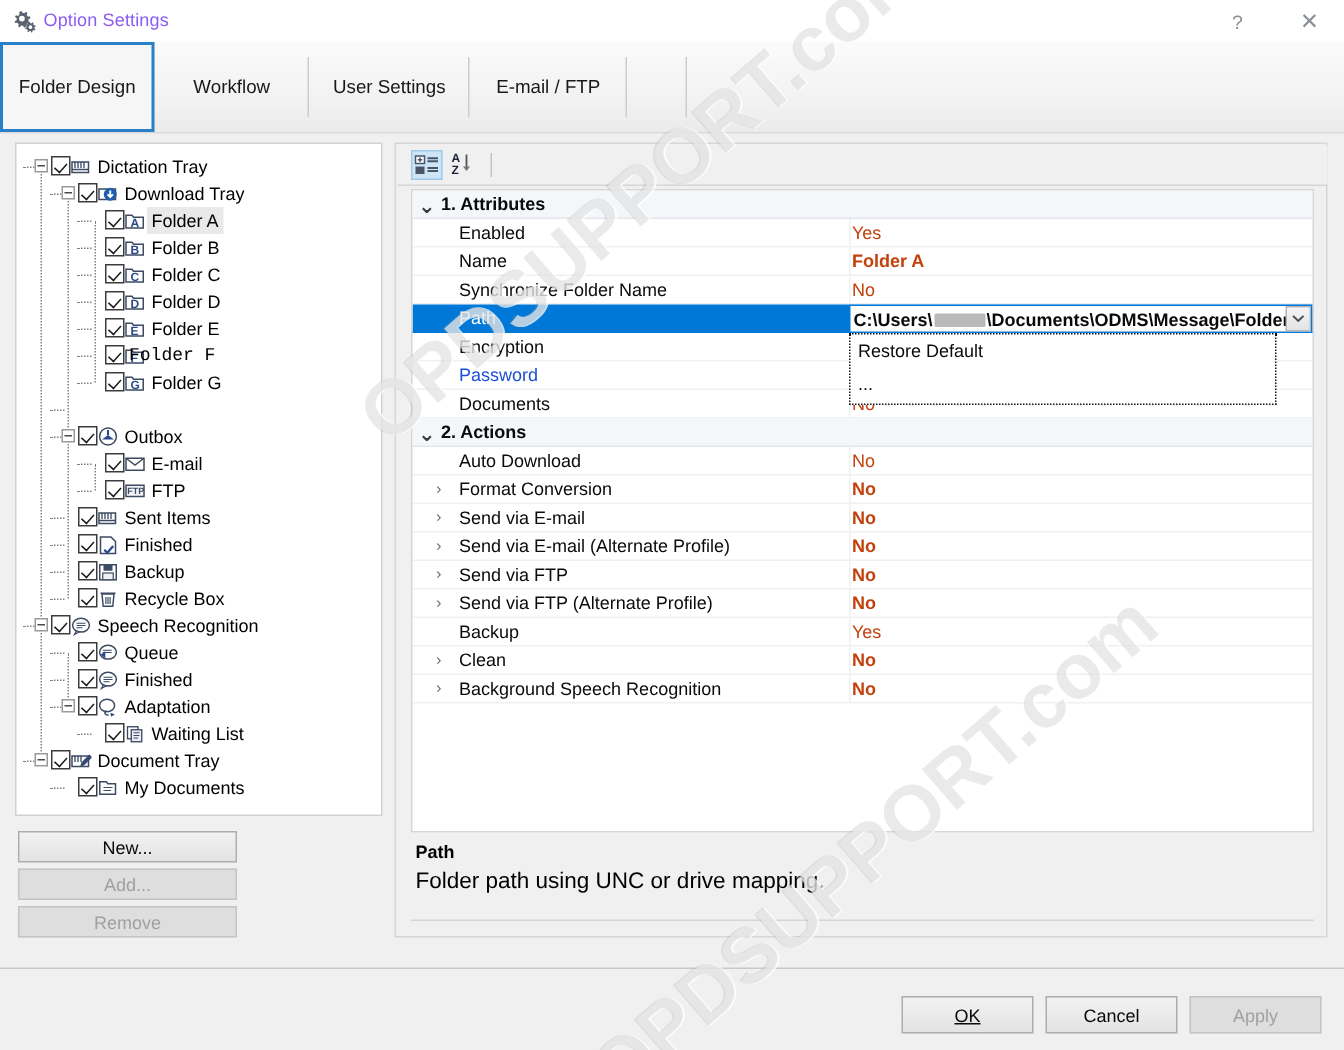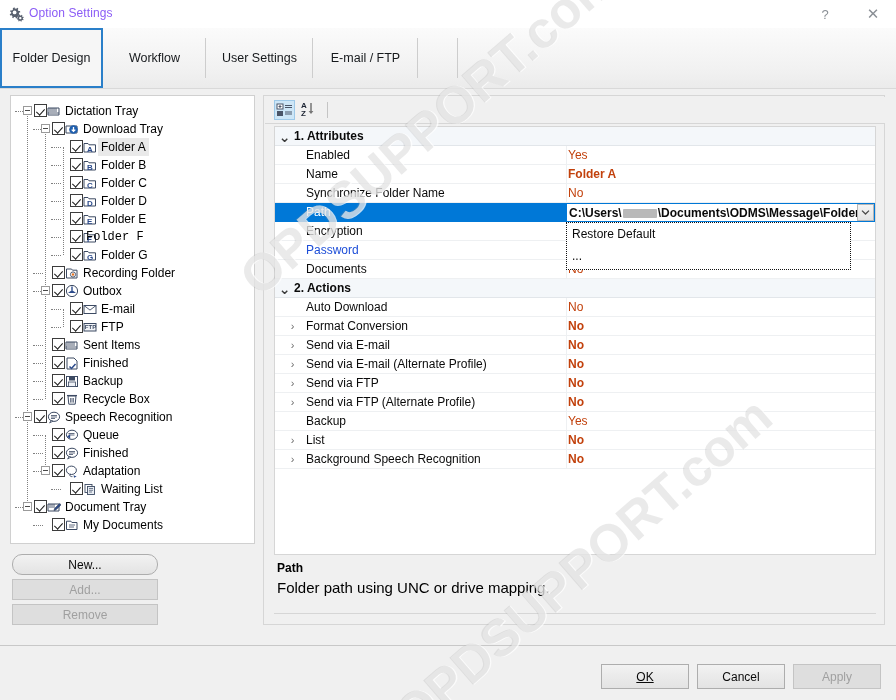--- a/index.html
+++ b/index.html
@@ -85,21 +85,21 @@
   .dot-h{position:absolute;height:1px;border-top:1px dotted #808080;}
 
   
   .btn{
     position:absolute;box-sizing:border-box;
     border:1px solid #adadad;background:linear-gradient(#f2f2f2,#e3e3e3);
     font-family:"Liberation Sans",sans-serif;font-size:12px;color:#0a0a0a;
     display:flex;align-items:center;justify-content:center;cursor:default;
   }
   .btn.dis{color:#a0a0a0;border-color:#c4c4c4;background:#dedede;}
-  #btn-new{left:12px;top:554px;width:146px;height:21px;border-radius:10px;}
+  #btn-new{left:12px;top:554px;width:146px;height:21px;}
   #btn-add{left:12px;top:579px;width:146px;height:21px;}
   #btn-remove{left:12px;top:604px;width:146px;height:21px;}
 
   
   #rightpanel{
     position:absolute;left:263px;top:95px;width:622px;height:530px;
     background:#f0f0f0;border:1px solid #d6d6d6;box-sizing:border-box;
   }
   #pgtoolbar{
     position:absolute;left:1px;top:1px;width:620px;height:26px;
@@ -330,29 +330,20 @@
     <i class="dot-h" style="left: 40px; top: 159px; width: 10px;"></i>
     <div class="tnode" style="position: absolute; left: 0px; top: 150px; width: 243px;">
       <span class="cb" style="left: 59px;"></span>
       <span class="ticon" style="left: 72px;"><svg width="14" height="14" viewBox="0 0 14 14">
           <path d="M1 3.5h4l1 1.3h6.5V12H1z" fill="#fff" stroke="#3c4a63" stroke-width="1"></path>
           <text x="4" y="11.6" font-family="Liberation Sans, sans-serif" font-size="8" font-weight="bold" fill="#2b4a8b">G</text>
         </svg></span>
       <span class="lbl" style="left: 87px;">Folder G</span>
     </div>
     <i class="dot-h" style="left: 22px; top: 177px; width: 10px;"></i>
-    <div class="tnode" style="position: absolute; left: 0px; top: 168px; width: 243px;">
-      <span class="cb" style="left: 41px;"></span>
-      <span class="ticon" style="left: 54px;"><svg width="14" height="14" viewBox="0 0 14 14">
-          <path d="M1.5 3h5l1 1.2H12V12H1.5z" fill="#fff" stroke="#3c4a63" stroke-width="1"></path>
-          <circle cx="8" cy="8.5" r="2.6" fill="#fff" stroke="#3c4a63" stroke-width=".9"></circle>
-          <circle cx="8" cy="8.5" r="1.2" fill="#e37222"></circle>
-        </svg></span>
-      <span class="lbl" style="left: 69px;">Recording Folder</span>
-    </div>
     <i class="dot-h" style="left: 22px; top: 195px; width: 10px;"></i>
     <div class="tnode" style="position: absolute; left: 0px; top: 186px; width: 243px;">
       <span class="exp" style="left: 30px;"></span>
       <span class="cb" style="left: 41px;"></span>
       <span class="ticon" style="left: 54px;"><svg width="14" height="14" viewBox="0 0 14 14">
           <circle cx="7" cy="7" r="5.6" fill="#fff" stroke="#3c4a63" stroke-width="1"></circle>
           <path d="M3 9l4-3 4 3z" fill="#2b4a8b"></path>
           <path d="M7 2.6v3.6" stroke="#2b4a8b" stroke-width="1.4"></path>
         </svg></span>
       <span class="lbl" style="left: 69px;">Outbox</span>
@@ -601,21 +592,21 @@
         <span class="vl bold">No</span>
       </div>
       <div class="row">
         <i class="vsep"></i>
         <span class="nm">Backup</span>
         <span class="vl">Yes</span>
       </div>
       <div class="row">
         <span class="chev">›</span>
         <i class="vsep"></i>
-        <span class="nm">List</span>
+        <span class="nm">Clean</span>
         <span class="vl bold">No</span>
       </div>
       <div class="row">
         <span class="chev">›</span>
         <i class="vsep"></i>
         <span class="nm">Background Speech Recognition</span>
         <span class="vl bold">No</span>
       </div>
       <div id="path-list" style="top: 95px;">
         <div class="opt">Restore Default</div>

